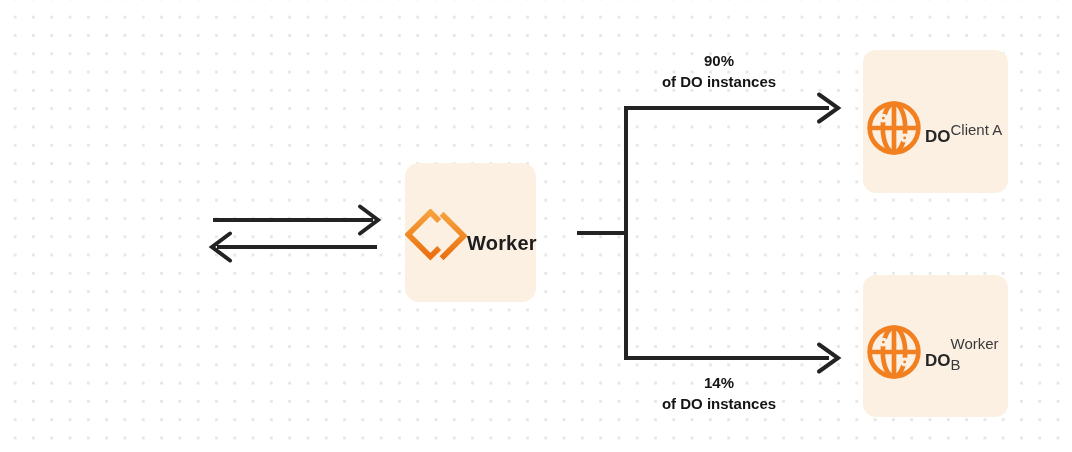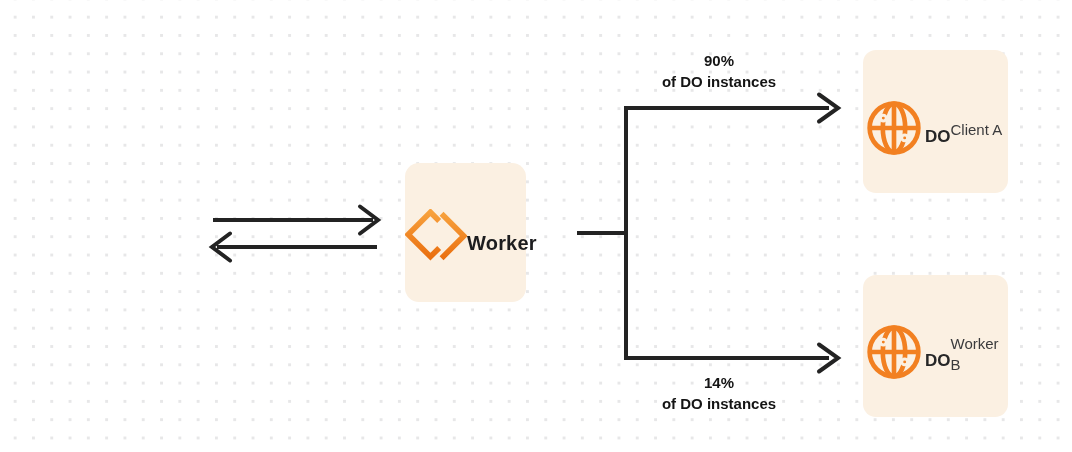--- a/index.html
+++ b/index.html
@@ -21,21 +21,21 @@
     box-sizing:border-box;
   }
   .node-client{
     left:42px;top:163px;width:143px;height:140px;
     background:#f5f5f6;border-radius:9px;
   }
   .node-label{
     font-size:20px;font-weight:700;color:#1d1d1f;letter-spacing:.2px;
   }
   .node-worker{
-    left:405px;top:163px;width:121px;height:139px;
+    left:405px;top:163px;width:131px;height:139px;
     background:#fbf0e2;border-radius:14px;
     justify-content:flex-start;padding-top:6px;
   }
   .node-worker .icon-wrap{height:62px;display:flex;align-items:center;justify-content:center;}
   .node-worker .node-label{margin-top:16px;}
   .node-do{
     background:#fbf0e2;border-radius:13px;
     justify-content:flex-start;padding-top:16px;
   }
   .node-do-a{left:863px;top:50px;width:145px;height:143px;}

